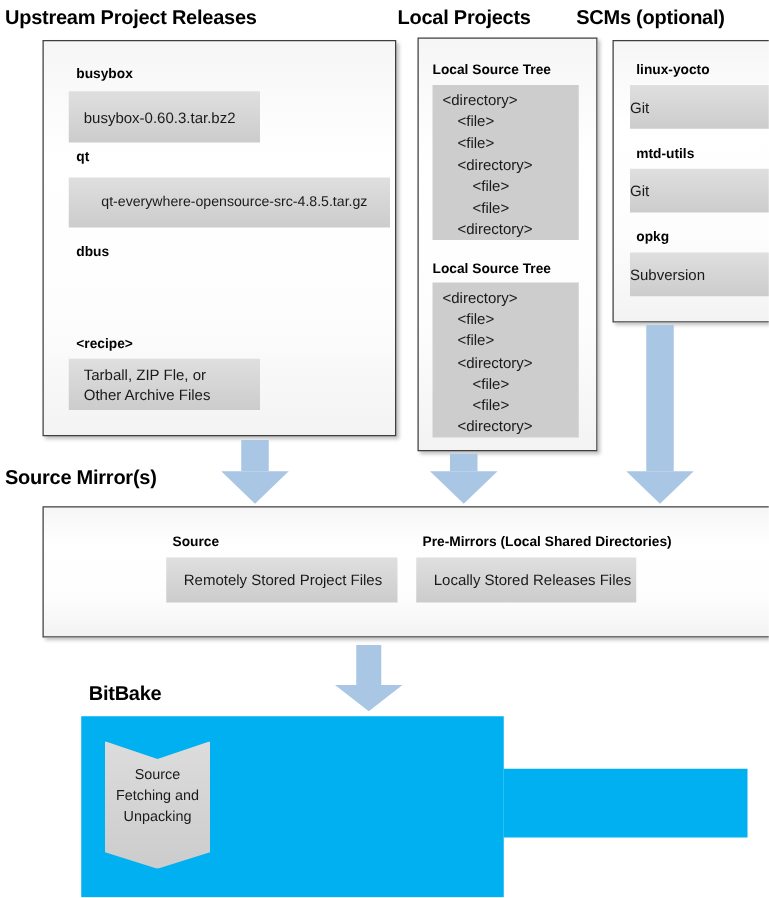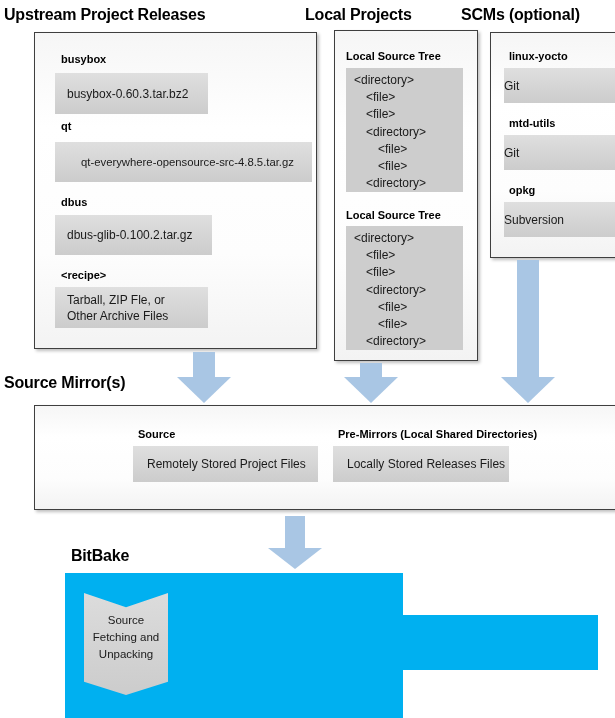--- a/index.html
+++ b/index.html
@@ -60,38 +60,35 @@
     position:absolute;top:19px;left:0;width:100%;text-align:center;
     font-size:11.5px;line-height:17px;color:#1a1a1a;
   }
 </style>
 </head>
 <body>
 
 <div class="canvas">
 
   <div class="hd" style="left:4px;top:6px;">Upstream Project Releases</div>
-  <div class="hd" style="left:305px;top:6px;">Local Projects</div>
+  <div class="hd" style="left:318px;top:6px;">Local Projects</div>
   <div class="hd" style="left:461px;top:6px;">SCMs (optional)</div>
   <div class="hd" style="left:4px;top:374px;">Source Mirror(s)</div>
   <div class="hd" style="left:71px;top:547px;">BitBake</div>
 
   <div class="frame" style="left:2px;top:32px;width:283px;height:317px;">
     <div class="lbl" style="left:26px;top:20px;">busybox</div>
     <div class="gbox" style="left:20px;top:40px;width:153px;height:41px;">
       <span>busybox-0.60.3.tar.bz2</span>
     </div>
     <div class="lbl" style="left:26px;top:87px;">qt</div>
     <div class="gbox tight" style="left:20px;top:109px;width:257px;height:40px;">
       <span>qt-everywhere-opensource-src-4.8.5.tar.gz</span>
     </div>
     <div class="lbl" style="left:26px;top:163px;">dbus</div>
-    <div class="gbox" style="left:20px;top:182px;width:157px;height:40px;">
-      <span>dbus-glib-0.100.2.tar.gz</span>
-    </div>
     <div class="lbl" style="left:26px;top:236px;">&lt;recipe&gt;</div>
     <div class="gbox twolines" style="left:20px;top:254px;width:153px;height:41px;">
       <span>Tarball, ZIP Fle, or</span>
       <span>Other Archive Files</span>
     </div>
   </div>
 
   <div class="frame" style="left:302px;top:30px;width:144px;height:331px;">
     <div class="lbl" style="left:11px;top:19px;">Local Source Tree</div>
     <div class="tree" style="left:11px;top:37px;width:117px;height:124px;">

